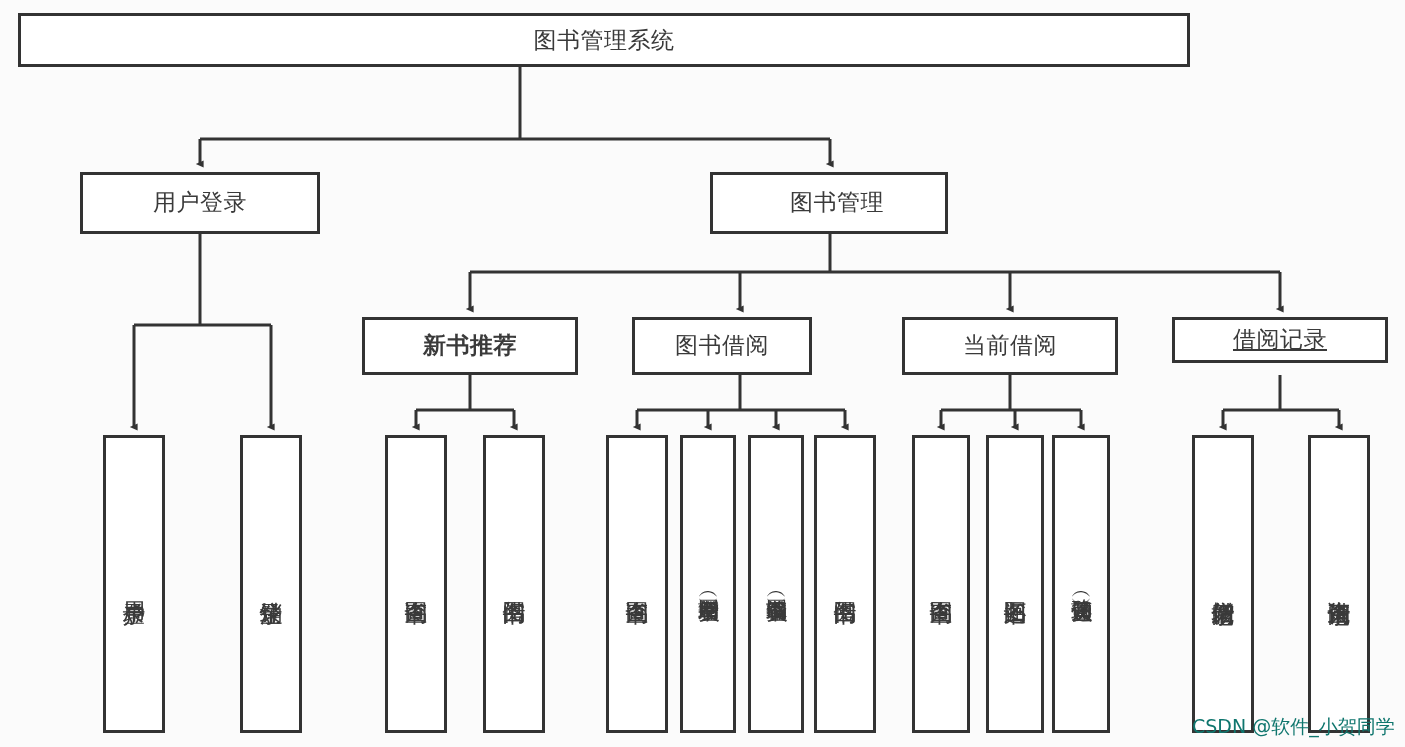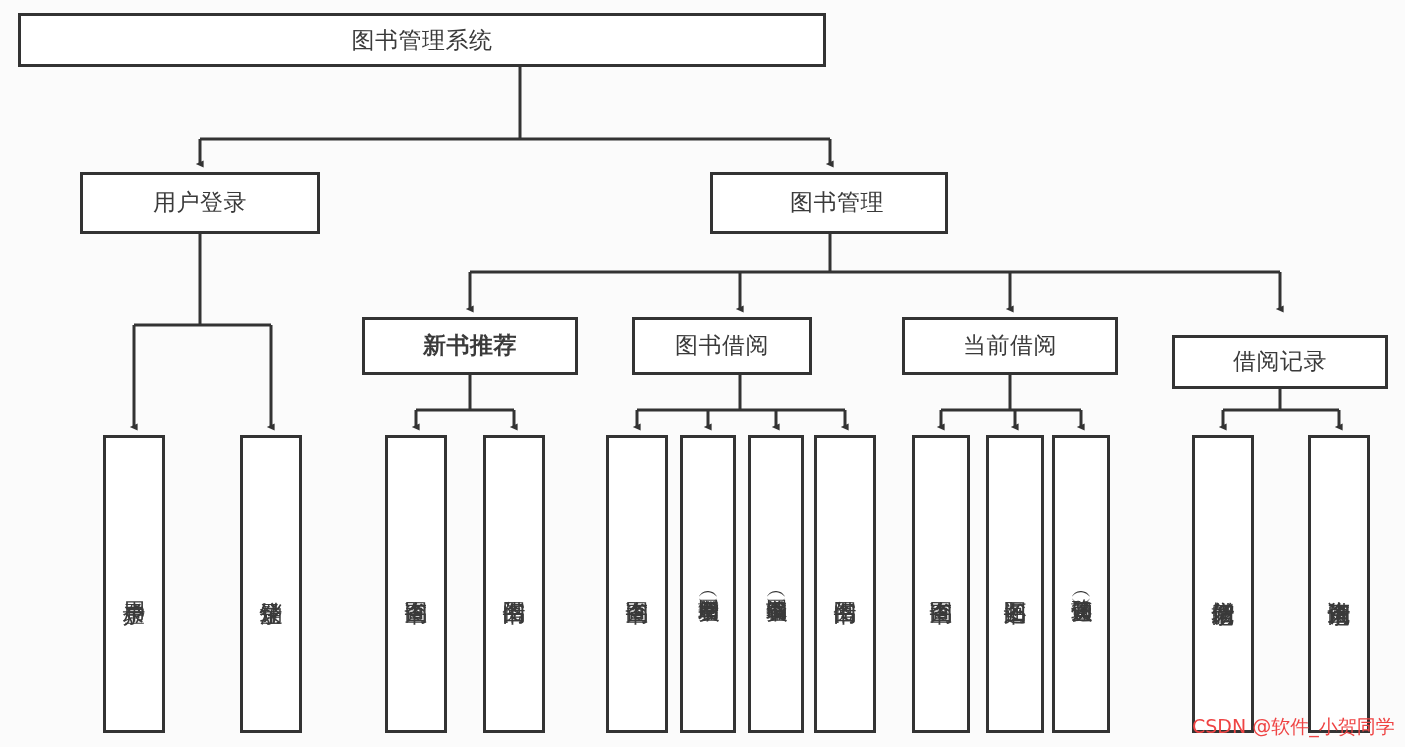--- a/index.html
+++ b/index.html
@@ -52,21 +52,21 @@
     white-space: nowrap;
   }
   .node .cap {
     display: block;
   }
   .watermark {
     position: absolute;
     left: 1192px;
     top: 714px;
     font-size: 19px;
-    color: #ef4444;
+    color: #0f766e;
     white-space: nowrap;
     font-family: "DejaVu Sans", "Liberation Sans", sans-serif;
   }
 </style>
 </head>
 <body>
 
 <div id="canvas">
 
   <svg id="wires" viewBox="0 0 1405 747" xmlns="http://www.w3.org/2000/svg">
@@ -115,41 +115,41 @@
       <path d="M 1015 410 L 1015 427" marker-end="url(#arrow)"></path>
       <path d="M 1081 410 L 1081 427" marker-end="url(#arrow)"></path>
 
       <path d="M 1280 375 L 1280 410"></path>
       <path d="M 1223 410 L 1339 410"></path>
       <path d="M 1223 410 L 1223 427" marker-end="url(#arrow)"></path>
       <path d="M 1339 410 L 1339 427" marker-end="url(#arrow)"></path>
     </g>
   </svg>
 
-  <div class="node root" style="left:18px;top:13px;width:808px;height:54px;">
+  <div class="node root" style="left:18px;top:13px;width:1172px;height:54px;">
     <span class="cap">图书管理系统</span>
   </div>
 
   <div class="node h" style="left:80px;top:172px;width:240px;height:62px;">
     <span class="cap">用户登录</span>
   </div>
   <div class="node h" style="left:710px;top:172px;width:238px;height:62px;padding-left:16px;">
     <span class="cap">图书管理</span>
   </div>
 
   <div class="node h" style="left:362px;top:317px;width:216px;height:58px;font-weight:bold;">
     <span class="cap">新书推荐</span>
   </div>
   <div class="node h" style="left:632px;top:317px;width:180px;height:58px;">
     <span class="cap">图书借阅</span>
   </div>
   <div class="node h" style="left:902px;top:317px;width:216px;height:58px;">
     <span class="cap">当前借阅</span>
   </div>
-  <div class="node h" style="left:1172px;top:335px;width:216px;height:54px;">
+  <div class="node h" style="left:1172px;top:317px;width:216px;height:46px;text-decoration:underline;">
     <span class="cap">借阅记录</span>
   </div>
 
   <div class="node v" style="left:103px;top:435px;width:62px;height:298px;">
     <span class="cap">用户登录</span>
   </div>
   <div class="node v" style="left:240px;top:435px;width:62px;height:298px;">
     <span class="cap">注销登录</span>
   </div>
 

